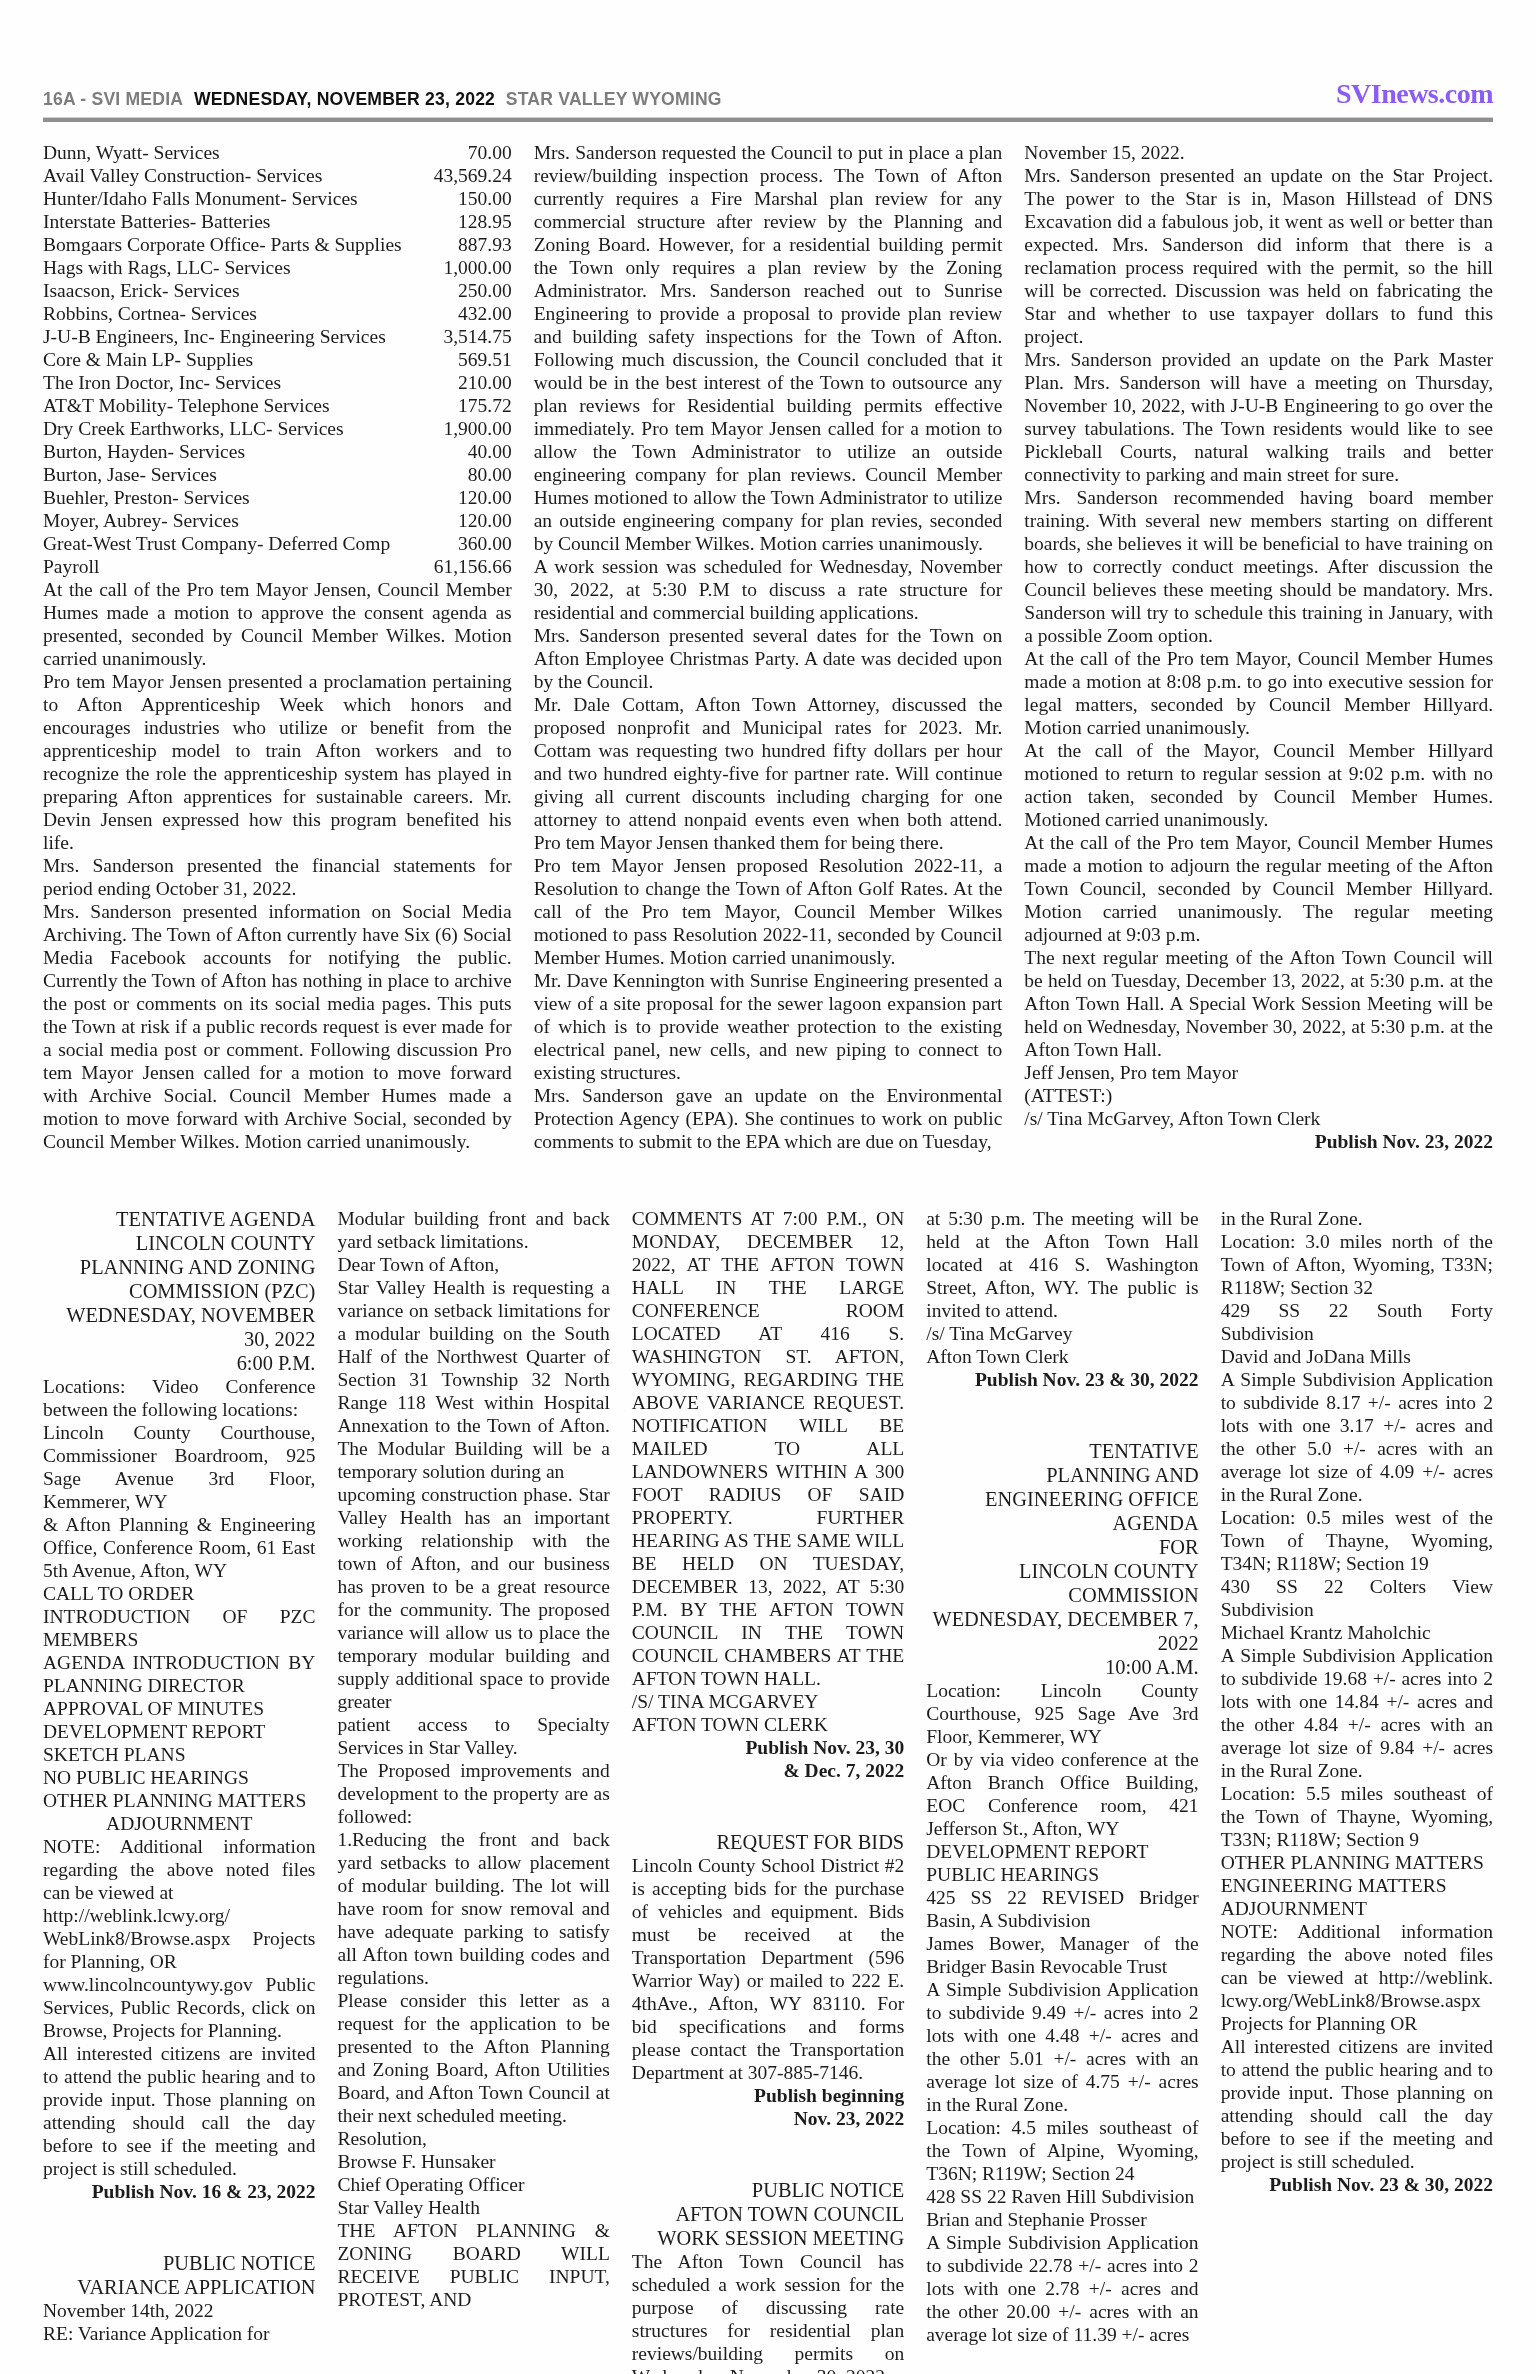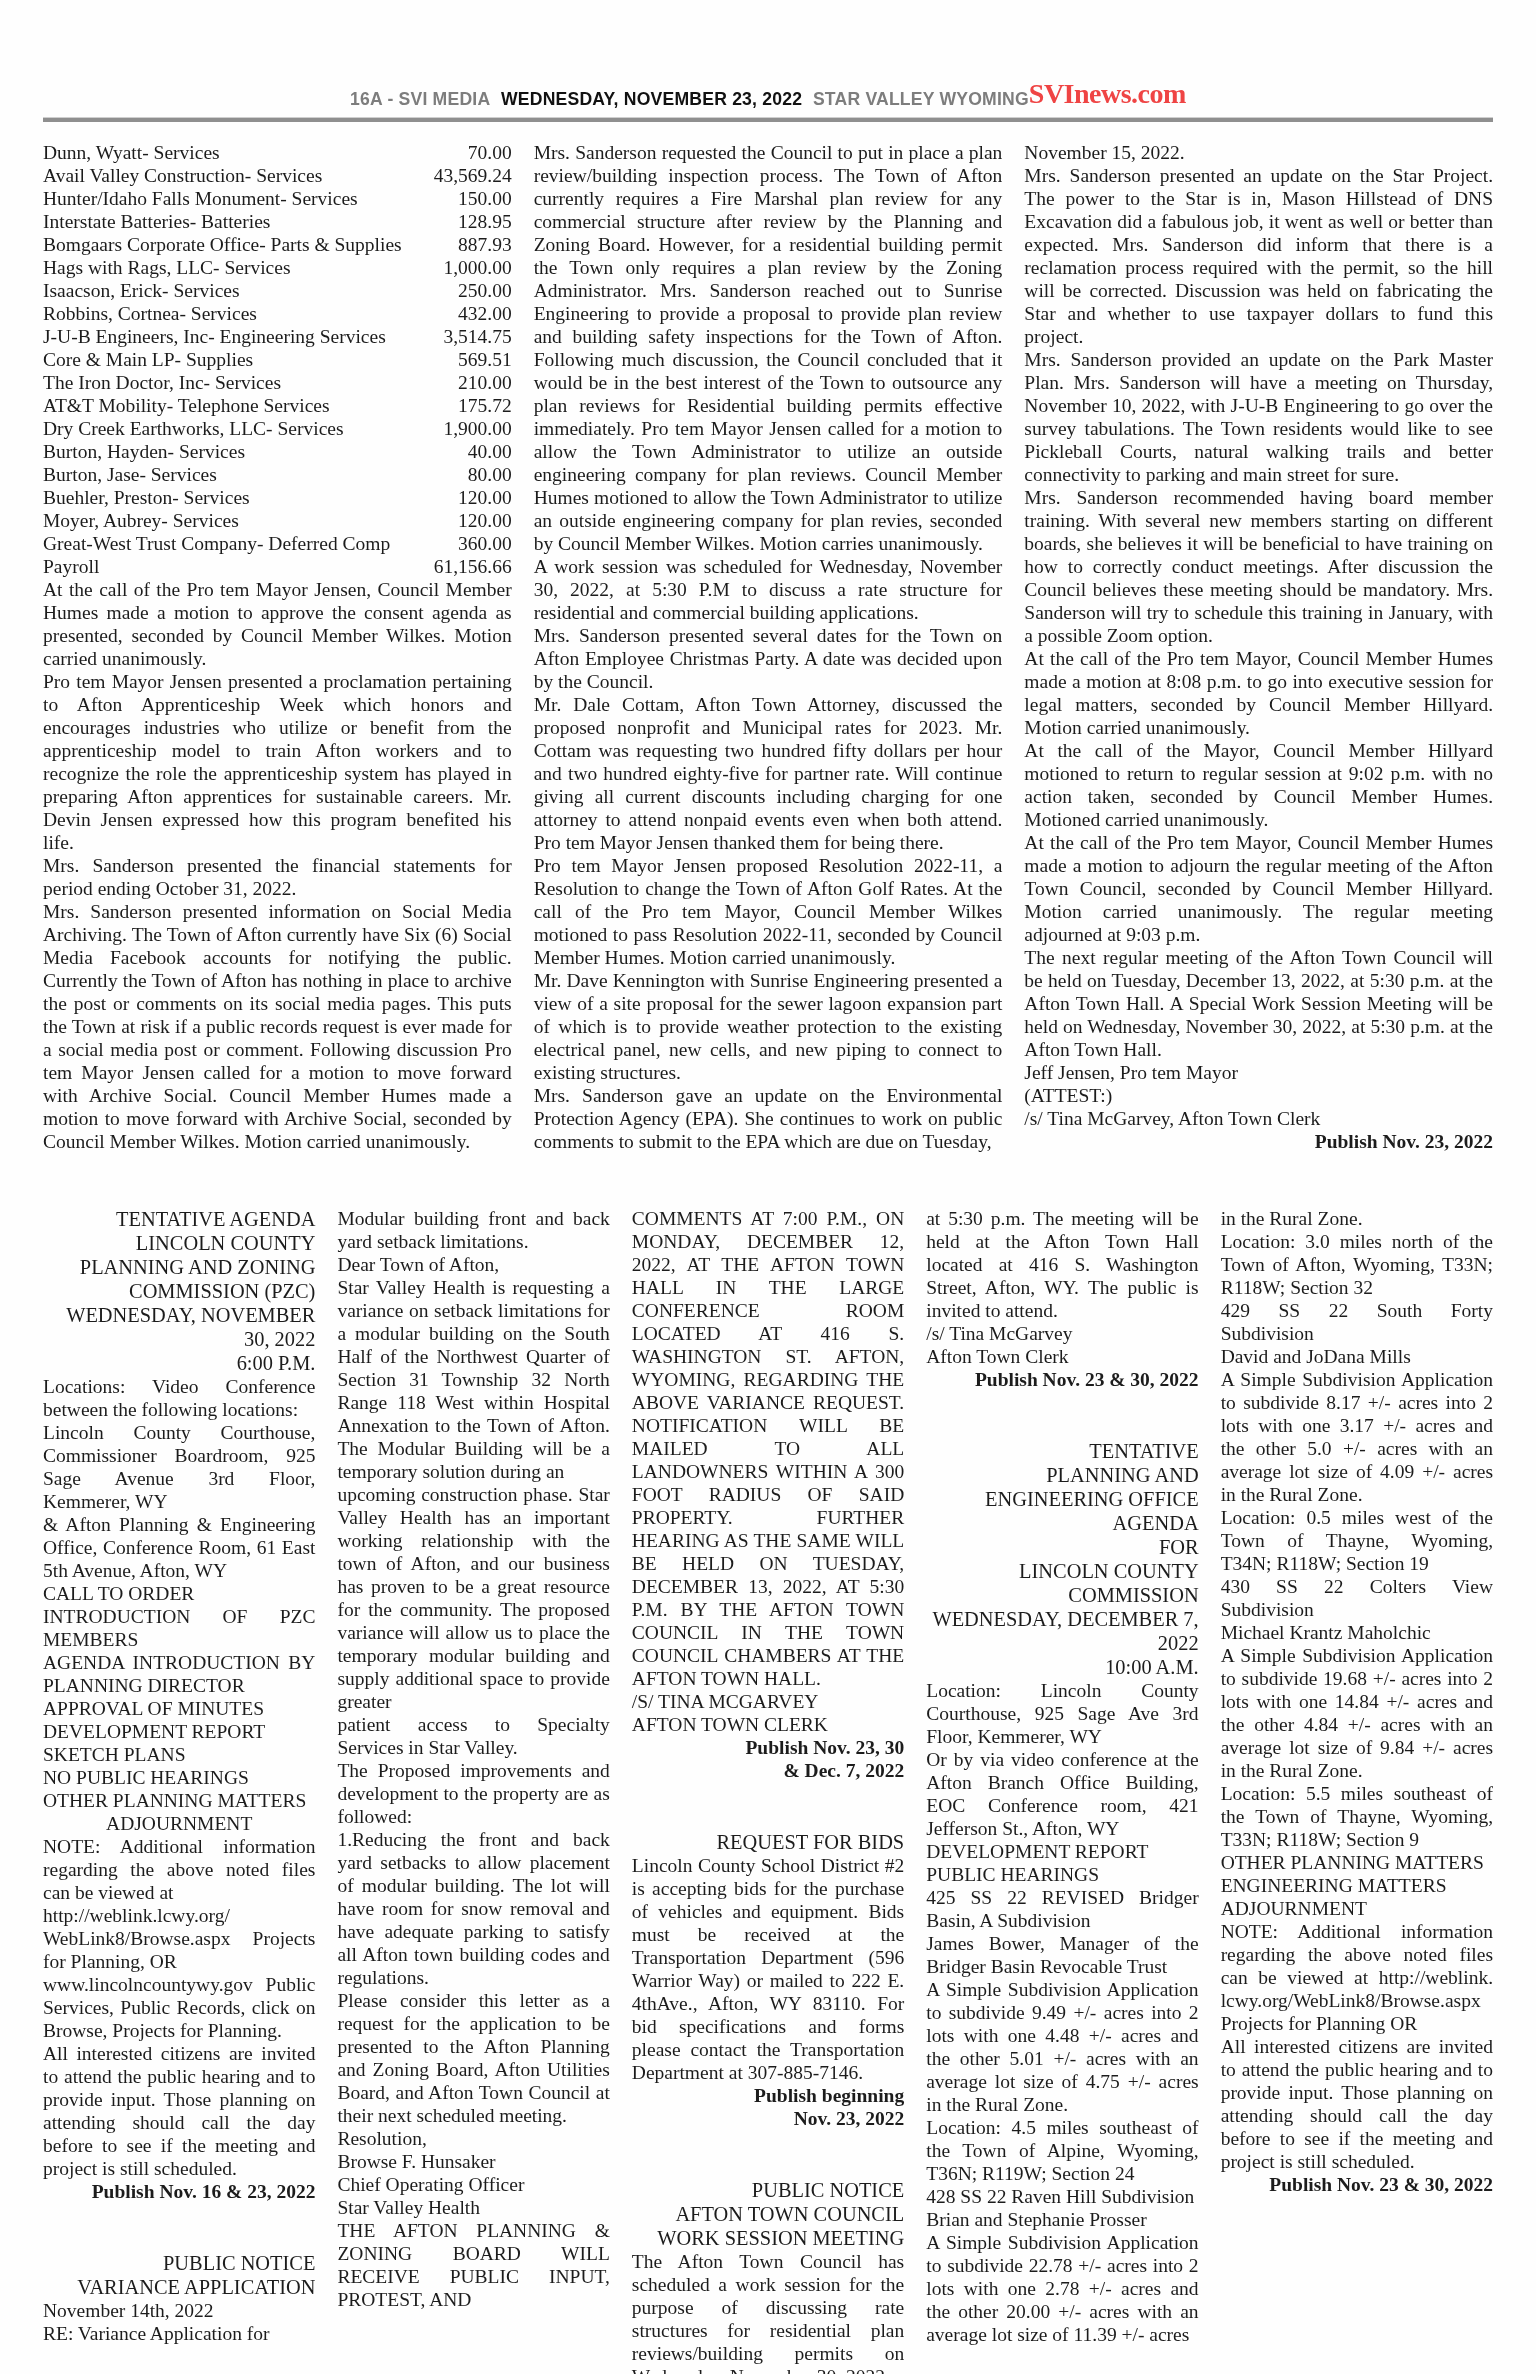--- a/index.html
+++ b/index.html
@@ -9,28 +9,28 @@
     margin:0 auto;
     background:#fefefe;
     color:#1c1c1c;
     font-family:"Liberation Serif","DejaVu Serif",serif;
     overflow:hidden;
     box-sizing:border-box;
     padding:0 43px;
   }
   
   header{
-    display:flex;justify-content:center;align-items:flex-end;
+    display:flex;justify-content:space-between;align-items:flex-end;
     padding-top:78px;
   }
   .h-left{font-family:"Liberation Sans","DejaVu Sans",sans-serif;font-size:17.6px;letter-spacing:0.2px;}
   .h-page{color:#7d7d7d;font-weight:700;}
   .h-date{color:#111;font-weight:800;margin-left:5.6px;}
   .h-region{color:#7d7d7d;font-weight:700;margin-left:5.6px;}
-  .h-site{font-family:"Liberation Serif","DejaVu Serif",serif;font-weight:700;font-size:28px;color:#ef4444;letter-spacing:-0.5px;}
+  .h-site{font-family:"Liberation Serif","DejaVu Serif",serif;font-weight:700;font-size:28px;color:#8b5cf6;letter-spacing:-0.5px;}
   .rule{height:3.7px;background:#8f8f8f;margin-top:7.4px;border-top:0.9px solid #cfcfcf;}
   
   .blk{font-size:19.5px;line-height:1.18;}
   .blk.para{text-align:justify;}
   .blk.plain{text-align:left;}
   .blk.heading{font-weight:400;text-align:right;white-space:pre-line;}
   .blk.publish{font-weight:700;text-align:right;white-space:pre-line;}
   .blk.center{text-align:center;}
   .blk.spacer{height:48px;}
   

